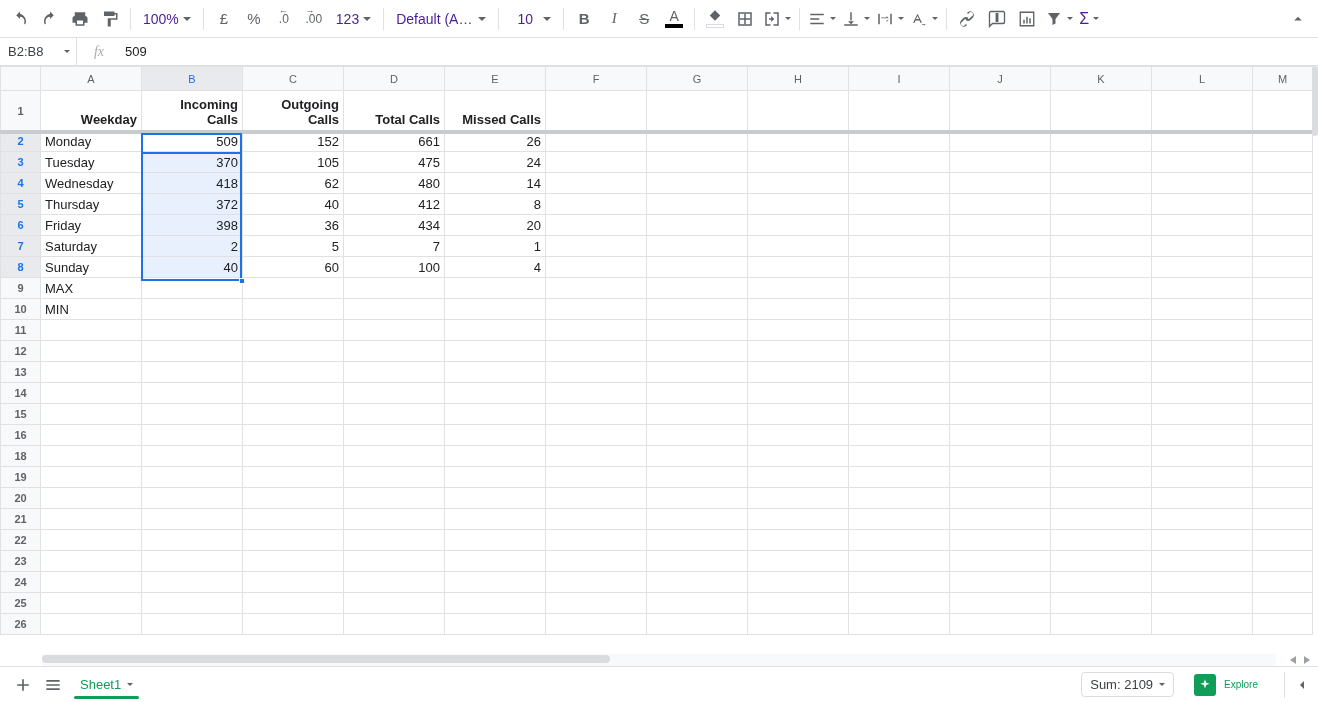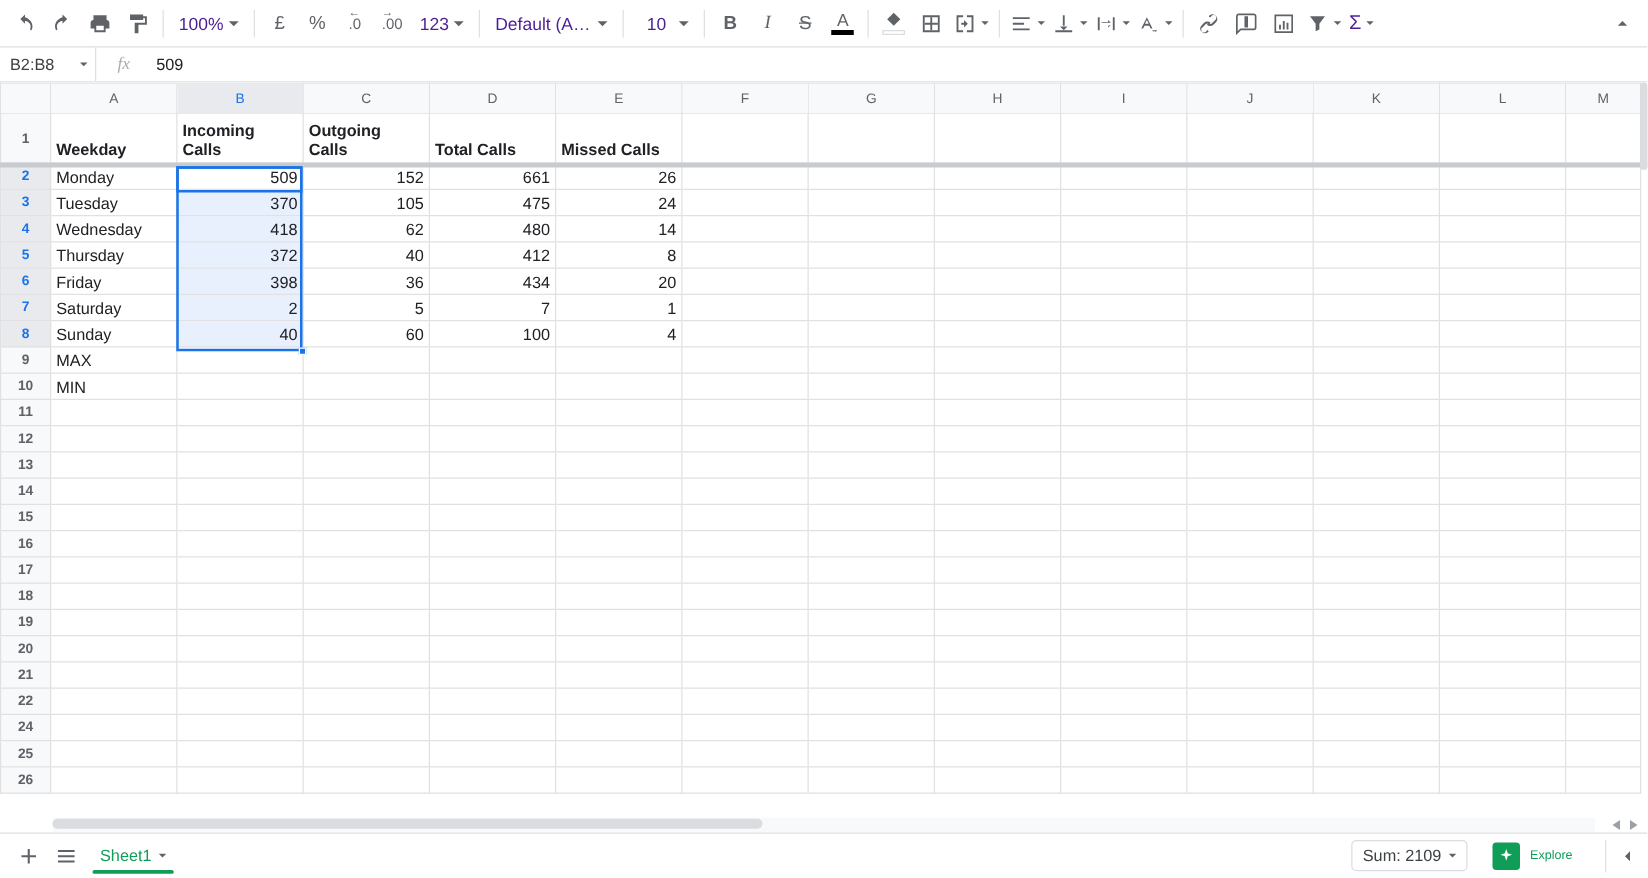--- a/index.html
+++ b/index.html
@@ -128,21 +128,21 @@
   td.cell {
     border:1px solid #e1e1e1;
     height:21px;
     padding:0 4px;
     white-space:nowrap;
     color:#202124;
     font-size:13px;
   }
   tr.header-row td.cell {
     font-weight:bold;
-    text-align:left;
+    text-align:right;
     vertical-align: bottom;
     padding-bottom:3px;
     height:40px;
   }
   td.num { text-align:right; }
   td.txt { text-align:left; }
 
   
   .col-headers th.sel { background:#e8eaed; color:#1a73e8;}
   .row-hdr.sel { background:#e8eaed; color:#1a73e8;}
@@ -665,36 +665,20 @@
           <td class="cell cF"></td>
           <td class="cell cG"></td>
           <td class="cell cH"></td>
           <td class="cell cI"></td>
           <td class="cell cJ"></td>
           <td class="cell cK"></td>
           <td class="cell cL"></td>
           <td class="cell cM"></td>
         </tr>
         <tr>
-          <th class="row-hdr">17</th>
-          <td class="cell cA"></td>
-          <td class="cell cB"></td>
-          <td class="cell cC"></td>
-          <td class="cell cD"></td>
-          <td class="cell cE"></td>
-          <td class="cell cF"></td>
-          <td class="cell cG"></td>
-          <td class="cell cH"></td>
-          <td class="cell cI"></td>
-          <td class="cell cJ"></td>
-          <td class="cell cK"></td>
-          <td class="cell cL"></td>
-          <td class="cell cM"></td>
-        </tr>
-        <tr>
           <th class="row-hdr">18</th>
           <td class="cell cA"></td>
           <td class="cell cB"></td>
           <td class="cell cC"></td>
           <td class="cell cD"></td>
           <td class="cell cE"></td>
           <td class="cell cF"></td>
           <td class="cell cG"></td>
           <td class="cell cH"></td>
           <td class="cell cI"></td>
@@ -746,20 +730,36 @@
           <td class="cell cG"></td>
           <td class="cell cH"></td>
           <td class="cell cI"></td>
           <td class="cell cJ"></td>
           <td class="cell cK"></td>
           <td class="cell cL"></td>
           <td class="cell cM"></td>
         </tr>
         <tr>
           <th class="row-hdr">22</th>
+          <td class="cell cA"></td>
+          <td class="cell cB"></td>
+          <td class="cell cC"></td>
+          <td class="cell cD"></td>
+          <td class="cell cE"></td>
+          <td class="cell cF"></td>
+          <td class="cell cG"></td>
+          <td class="cell cH"></td>
+          <td class="cell cI"></td>
+          <td class="cell cJ"></td>
+          <td class="cell cK"></td>
+          <td class="cell cL"></td>
+          <td class="cell cM"></td>
+        </tr>
+        <tr>
+          <th class="row-hdr">23</th>
           <td class="cell cA"></td>
           <td class="cell cB"></td>
           <td class="cell cC"></td>
           <td class="cell cD"></td>
           <td class="cell cE"></td>
           <td class="cell cF"></td>
           <td class="cell cG"></td>
           <td class="cell cH"></td>
           <td class="cell cI"></td>
           <td class="cell cJ"></td>

